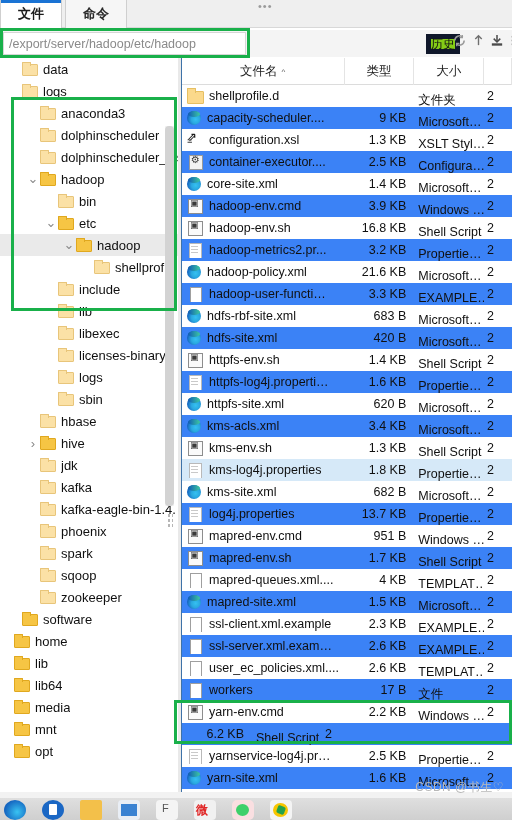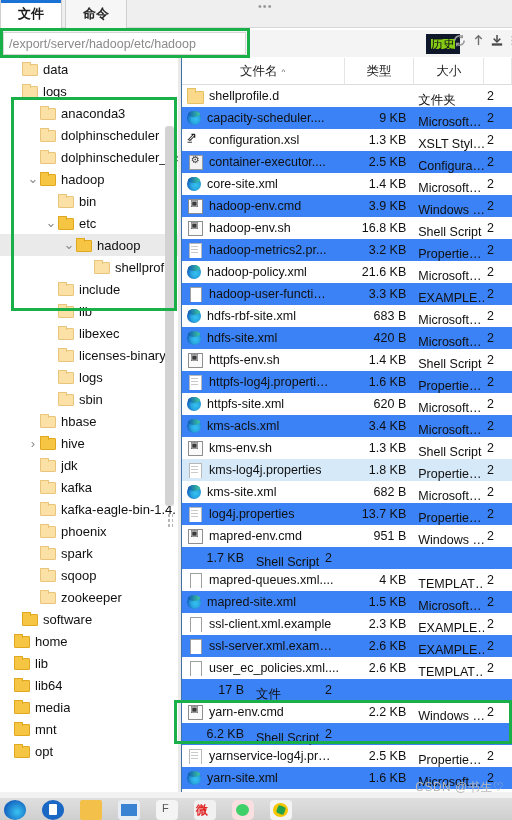--- a/index.html
+++ b/index.html
@@ -744,20 +744,24 @@
         <div class="lrow">
           <div class="c-name">
             <span class="fi sh-ic"></span>
             <span>mapred-env.cmd</span>
           </div>
           <div class="c-size">951 B</div>
           <div class="c-type">Windows …</div>
           <div class="c-date">2</div>
         </div>
         <div class="lrow alt">
+          <div class="c-name">
+            <span class="fi sh-ic"></span>
+            <span>mapred-env.sh</span>
+          </div>
           <div class="c-size">1.7 KB</div>
           <div class="c-type">Shell Script</div>
           <div class="c-date">2</div>
         </div>
         <div class="lrow">
           <div class="c-name">
             <span class="fi blank-ic"></span>
             <span>mapred-queues.xml....</span>
           </div>
           <div class="c-size">4 KB</div>
@@ -794,20 +798,24 @@
         <div class="lrow">
           <div class="c-name">
             <span class="fi blank-ic"></span>
             <span>user_ec_policies.xml....</span>
           </div>
           <div class="c-size">2.6 KB</div>
           <div class="c-type">TEMPLAT…</div>
           <div class="c-date">2</div>
         </div>
         <div class="lrow alt">
+          <div class="c-name">
+            <span class="fi blank-ic"></span>
+            <span>workers</span>
+          </div>
           <div class="c-size">17 B</div>
           <div class="c-type">文件</div>
           <div class="c-date">2</div>
         </div>
         <div class="lrow">
           <div class="c-name">
             <span class="fi sh-ic"></span>
             <span>yarn-env.cmd</span>
           </div>
           <div class="c-size">2.2 KB</div>

